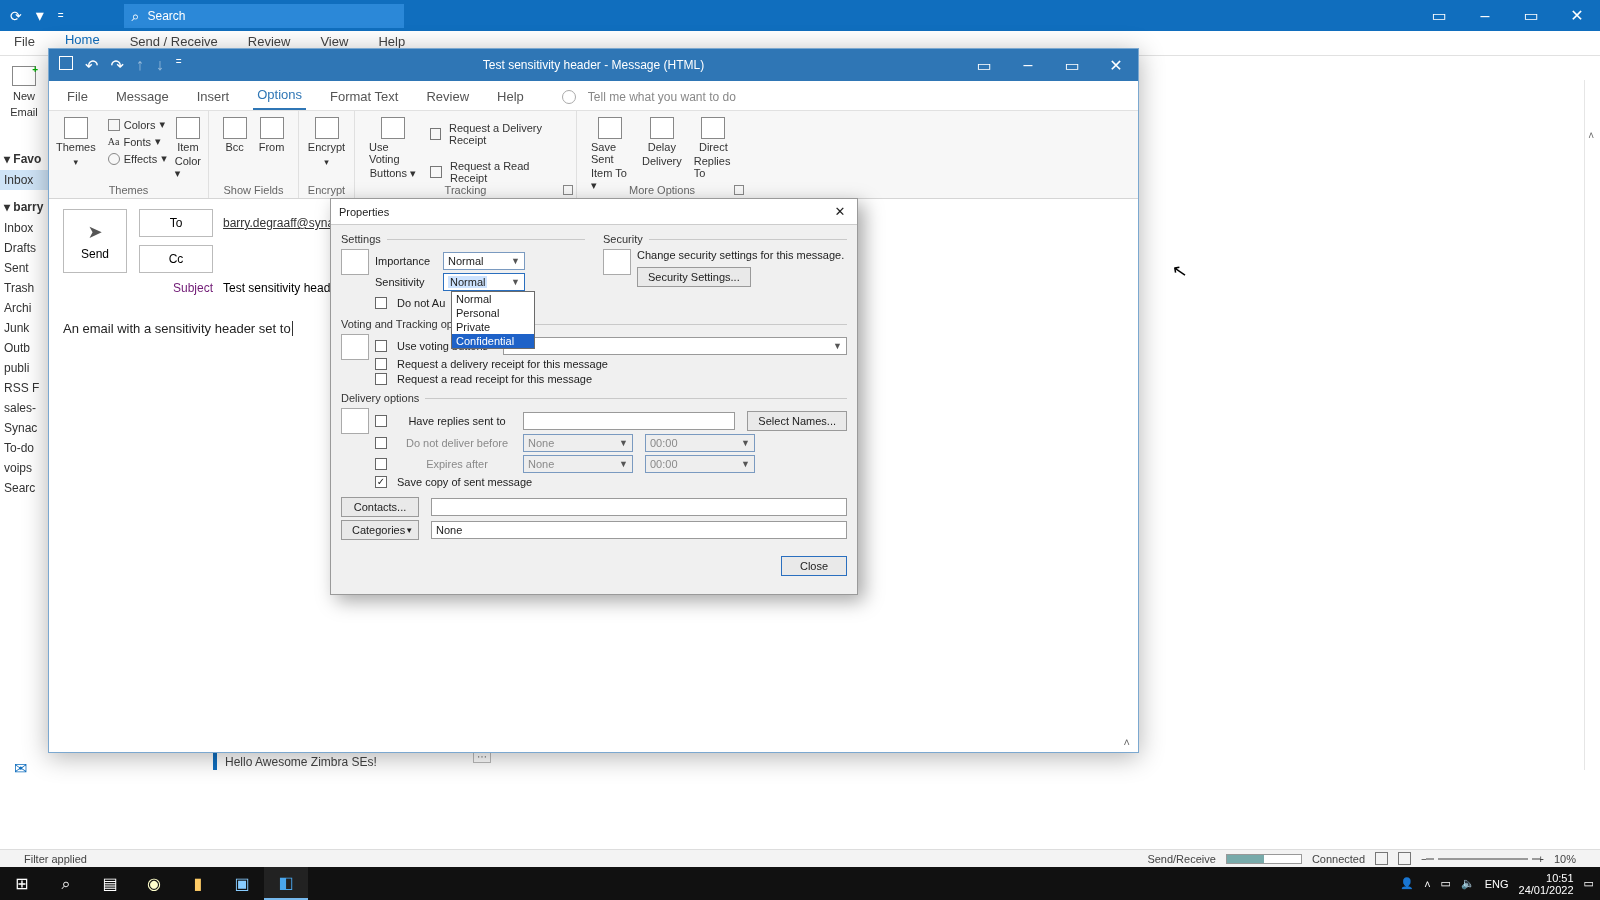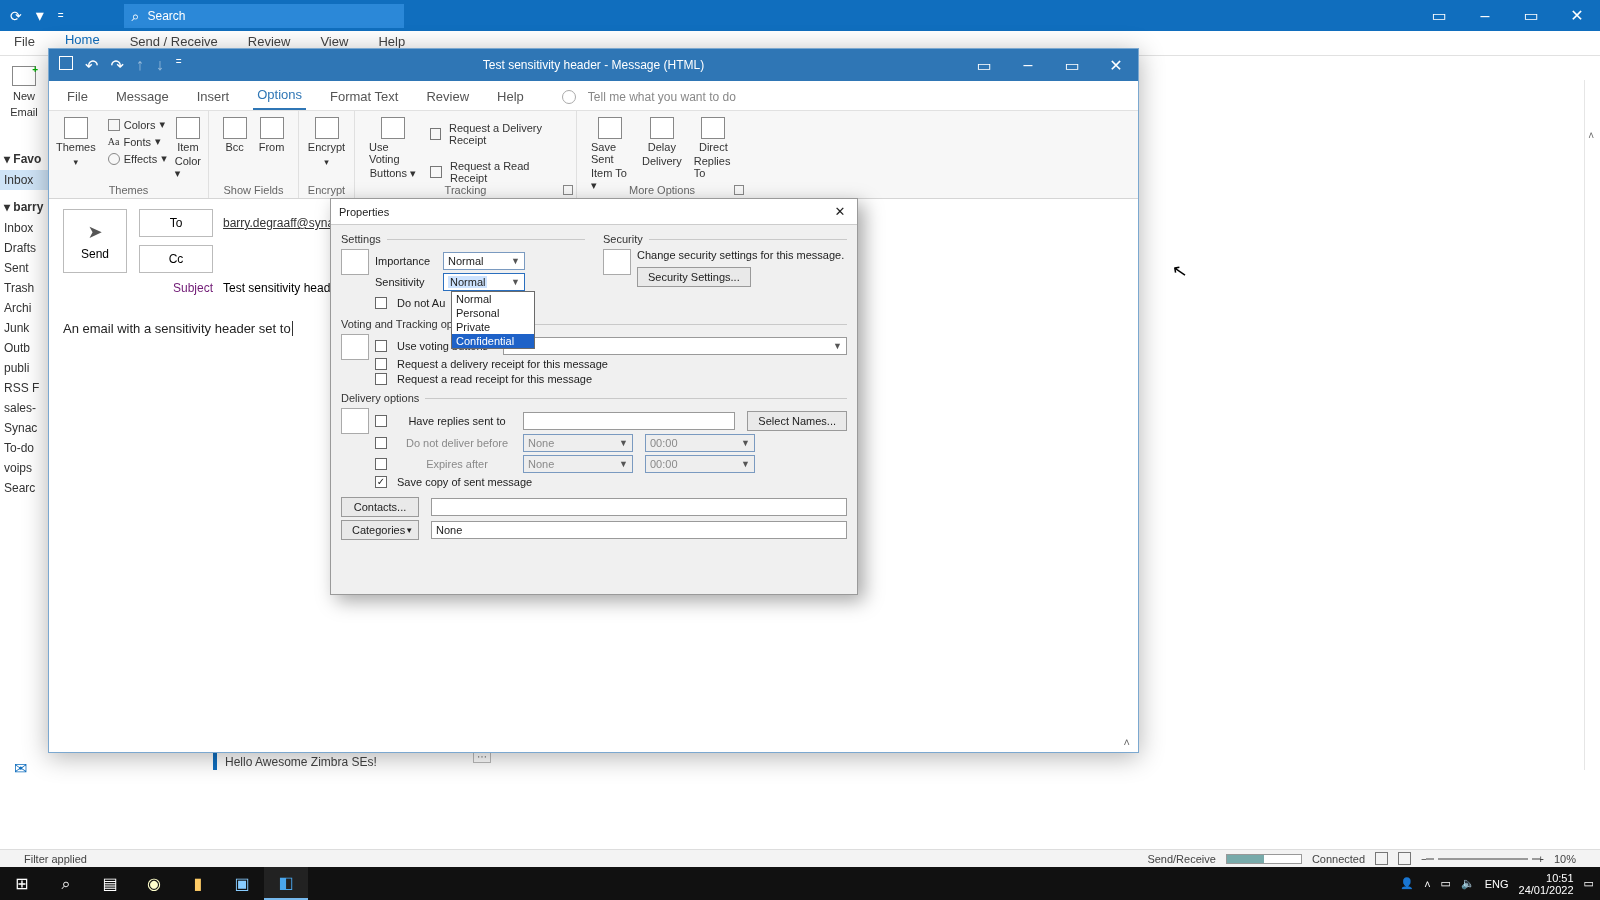--- a/index.html
+++ b/index.html
@@ -508,20 +508,25 @@
     <div class="prow">
       <div class="pbtn" style="width:78px;justify-content:space-between;">
           <span>Categories</span>
           <span style="font-size:8px;">▼</span>
         </div>
       <div class="pinput" style="flex:1; margin-left:6px;">
           <span>None</span>
         </div>
     </div>
 
+    <div class="close-row">
+      <div class="pbtn primary" style="width:66px;justify-content:center;">
+          <span>Close</span>
+        </div>
+    </div>
   </div>
 </div>
 
 <div class="cursor-ptr"></div>
 
 <div class="status-bar">
   <span>Filter applied</span>
   <div class="right">
     <span>Send/Receive</span>
     <div class="prog"></div>

